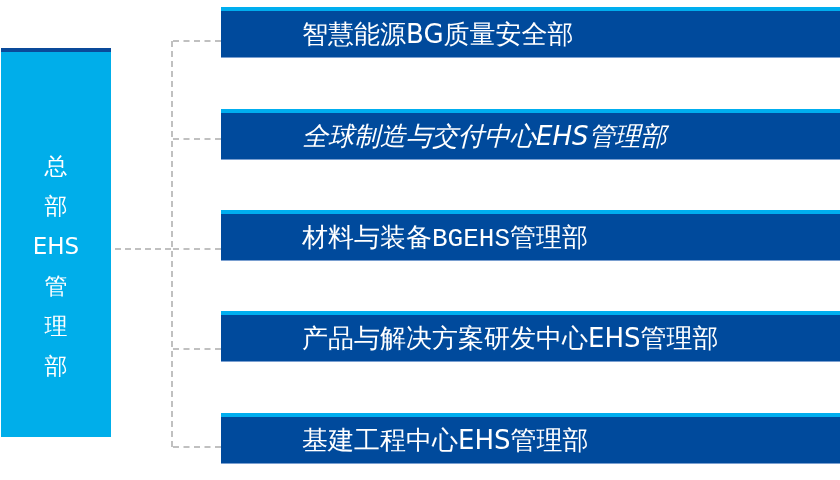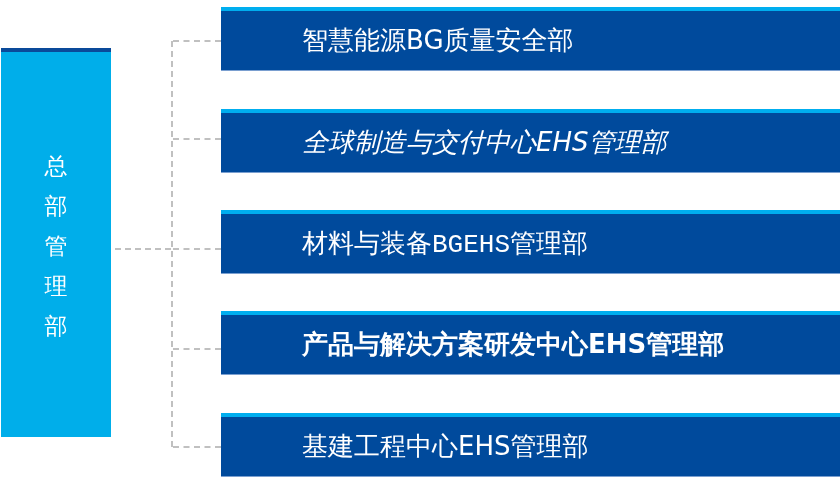--- a/index.html
+++ b/index.html
@@ -20,39 +20,40 @@
     }
     .hq-line { height: 40px; line-height: 40px; }
     .vline {
       position: absolute; left: 171px; top: 41px; height: 406px; width: 0;
       border-left: 2px dashed #c0c0c0;
     }
     .hline {
       position: absolute; height: 0; border-top: 2px dashed #c0c0c0;
     }
     .dept {
-      position: absolute; left: 221px; width: 619px; height: 64px;
+      position: absolute; left: 221px; width: 619px; height: 51px;
       background: #004a9c;
       border-top: 4px solid #00aeef;
       border-bottom: 1px solid #7a9fd0;
       box-sizing: border-box;
     }
     .dept-label {
       position: absolute; left: 81px; top: 0; bottom: 0;
       display: flex; align-items: center;
       color: #ffffff; font-size: 26px; white-space: nowrap;
     }
   </style>
 </head>
 <body>
 
 <div class="hq">
   <div class="hq-text">
     <div class="hq-line">总</div>
     <div class="hq-line">部</div>
+    <div class="hq-line">EHS</div>
     <div class="hq-line">管</div>
     <div class="hq-line">理</div>
     <div class="hq-line">部</div>
   </div>
 </div>
 
 <div class="hline" style="left:115px; top:248px; width:56px;"></div>
 <div class="vline"></div>
 
 <div class="hline" style="left:173px; top:40px; width:48px;"></div>
@@ -63,18 +64,18 @@
 
 <div class="dept" style="top:7px;">
   <div class="dept-label">智慧能源BG质量安全部</div>
 </div>
 <div class="dept" style="top:109px;font-style:italic;">
   <div class="dept-label">全球制造与交付中心EHS管理部</div>
 </div>
 <div class="dept" style="top:210px;font-family:Liberation Mono, monospace;">
   <div class="dept-label">材料与装备BGEHS管理部</div>
 </div>
-<div class="dept" style="top:311px;font-weight:bold;">
+<div class="dept" style="top:311px;">
   <div class="dept-label">产品与解决方案研发中心EHS管理部</div>
 </div>
 <div class="dept" style="top:413px;text-decoration:underline;">
   <div class="dept-label">基建工程中心EHS管理部</div>
 </div>
 
 </body></html>

